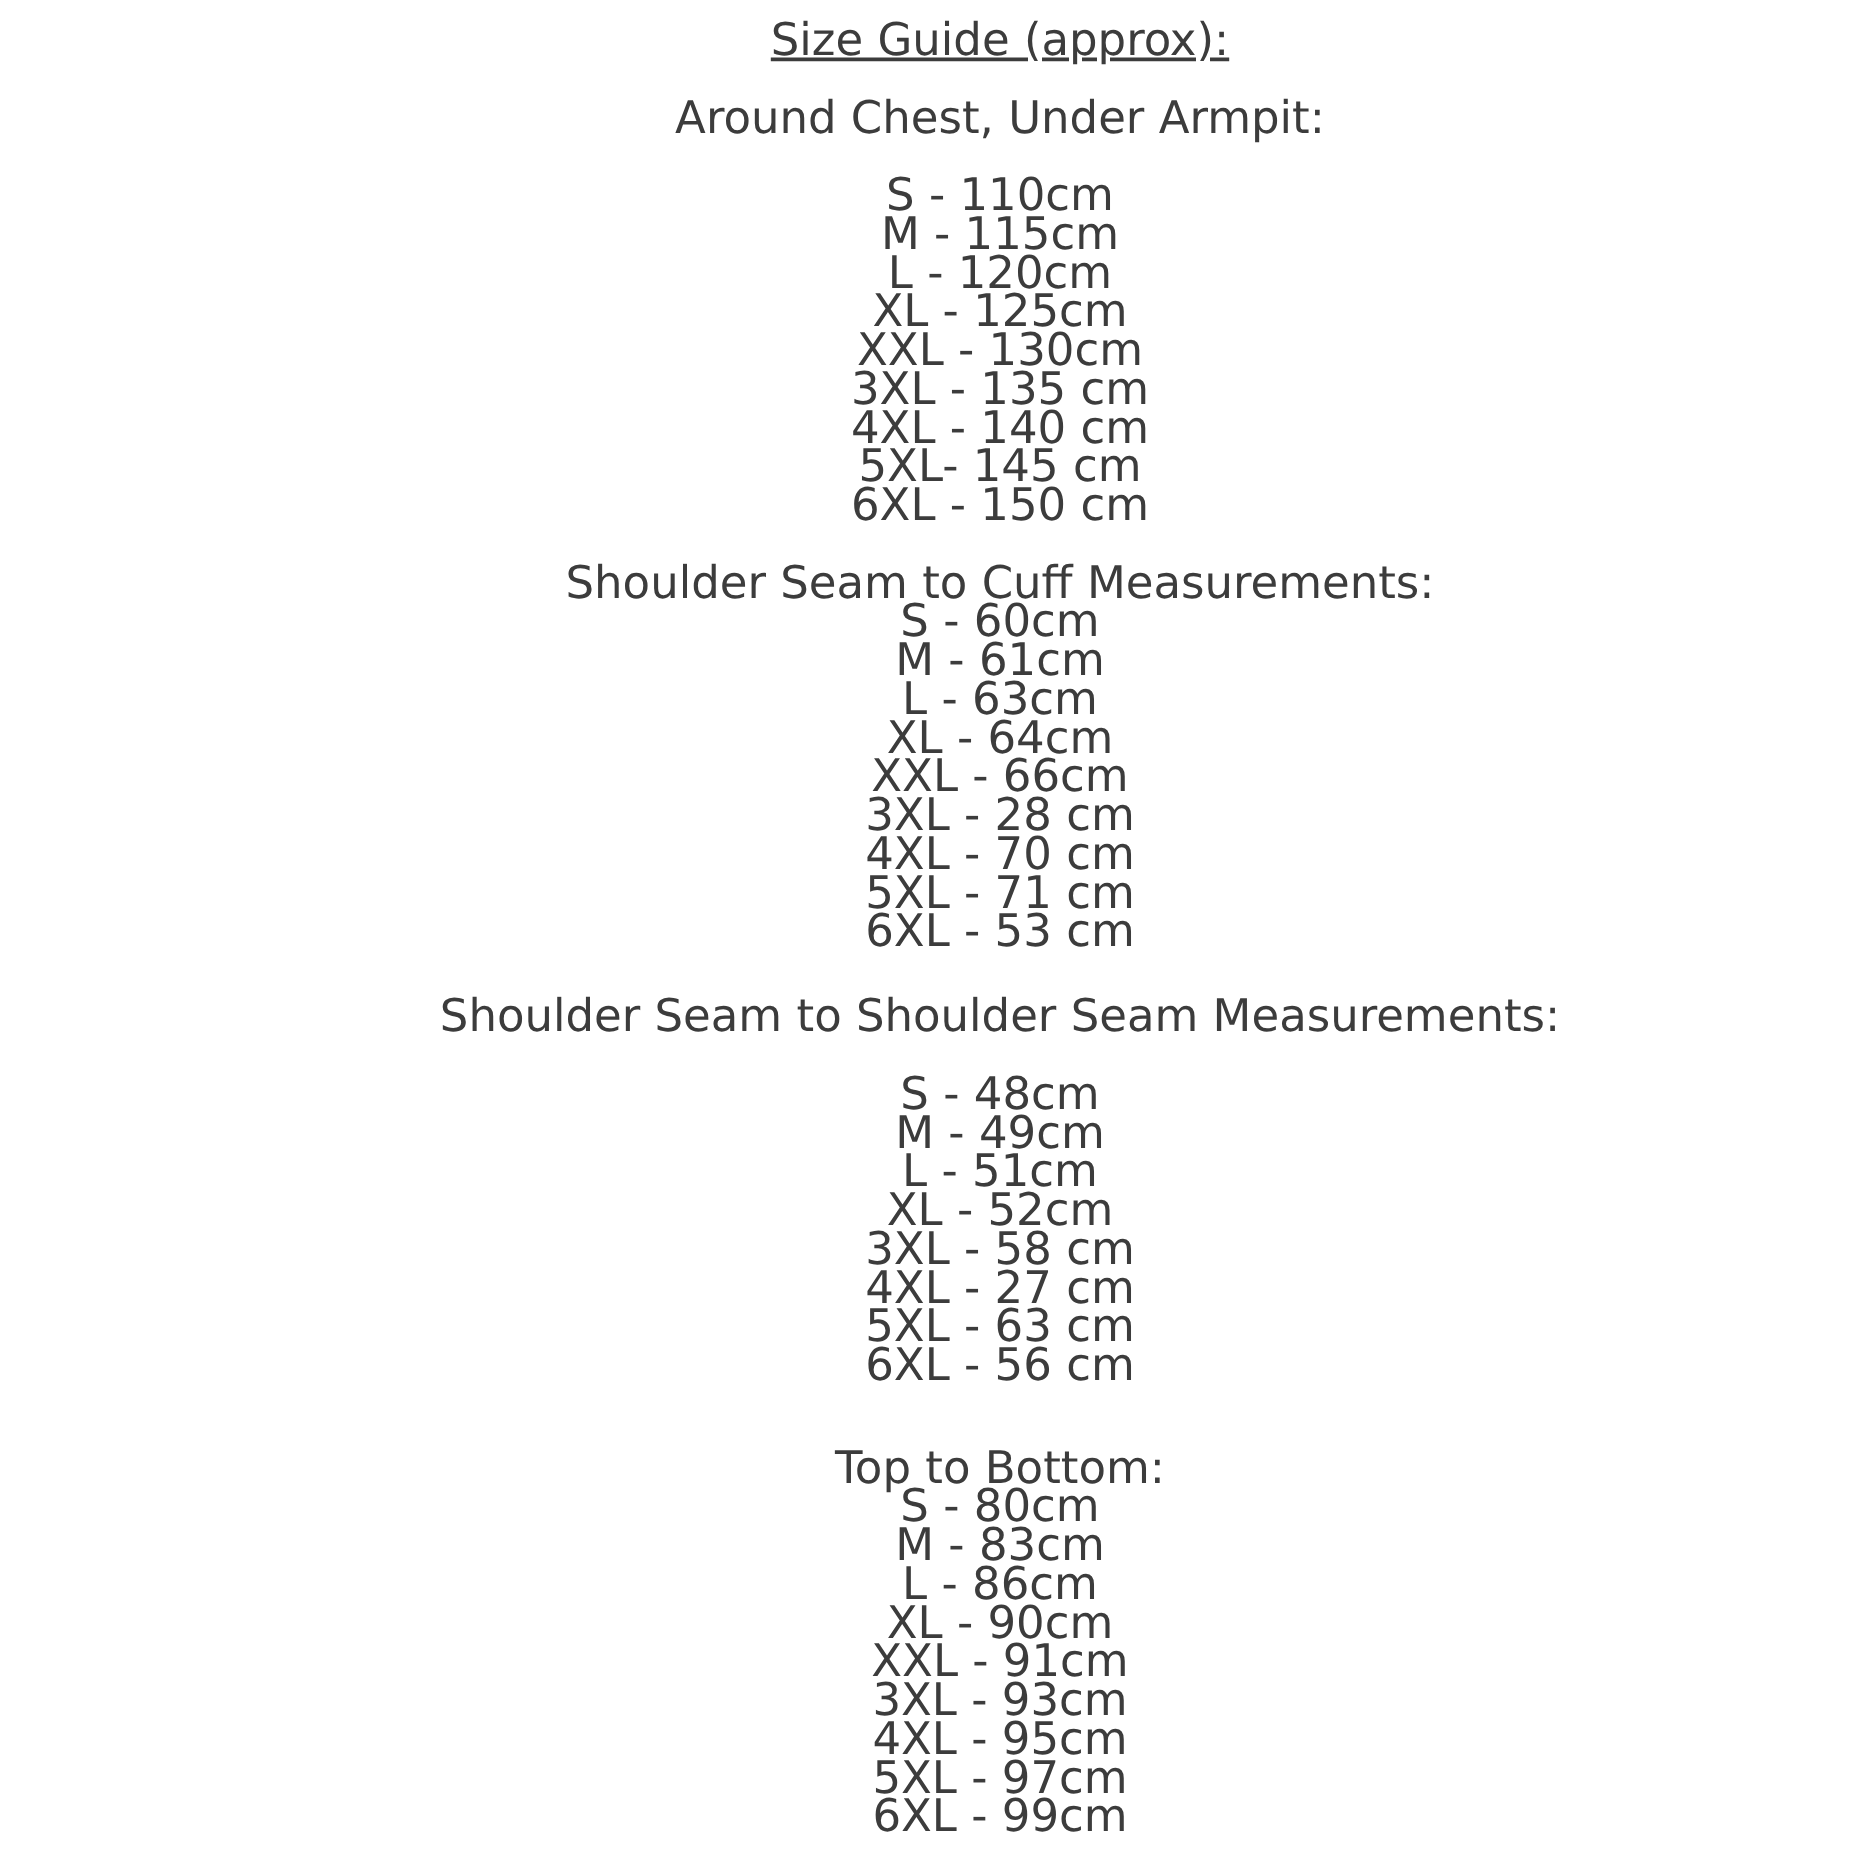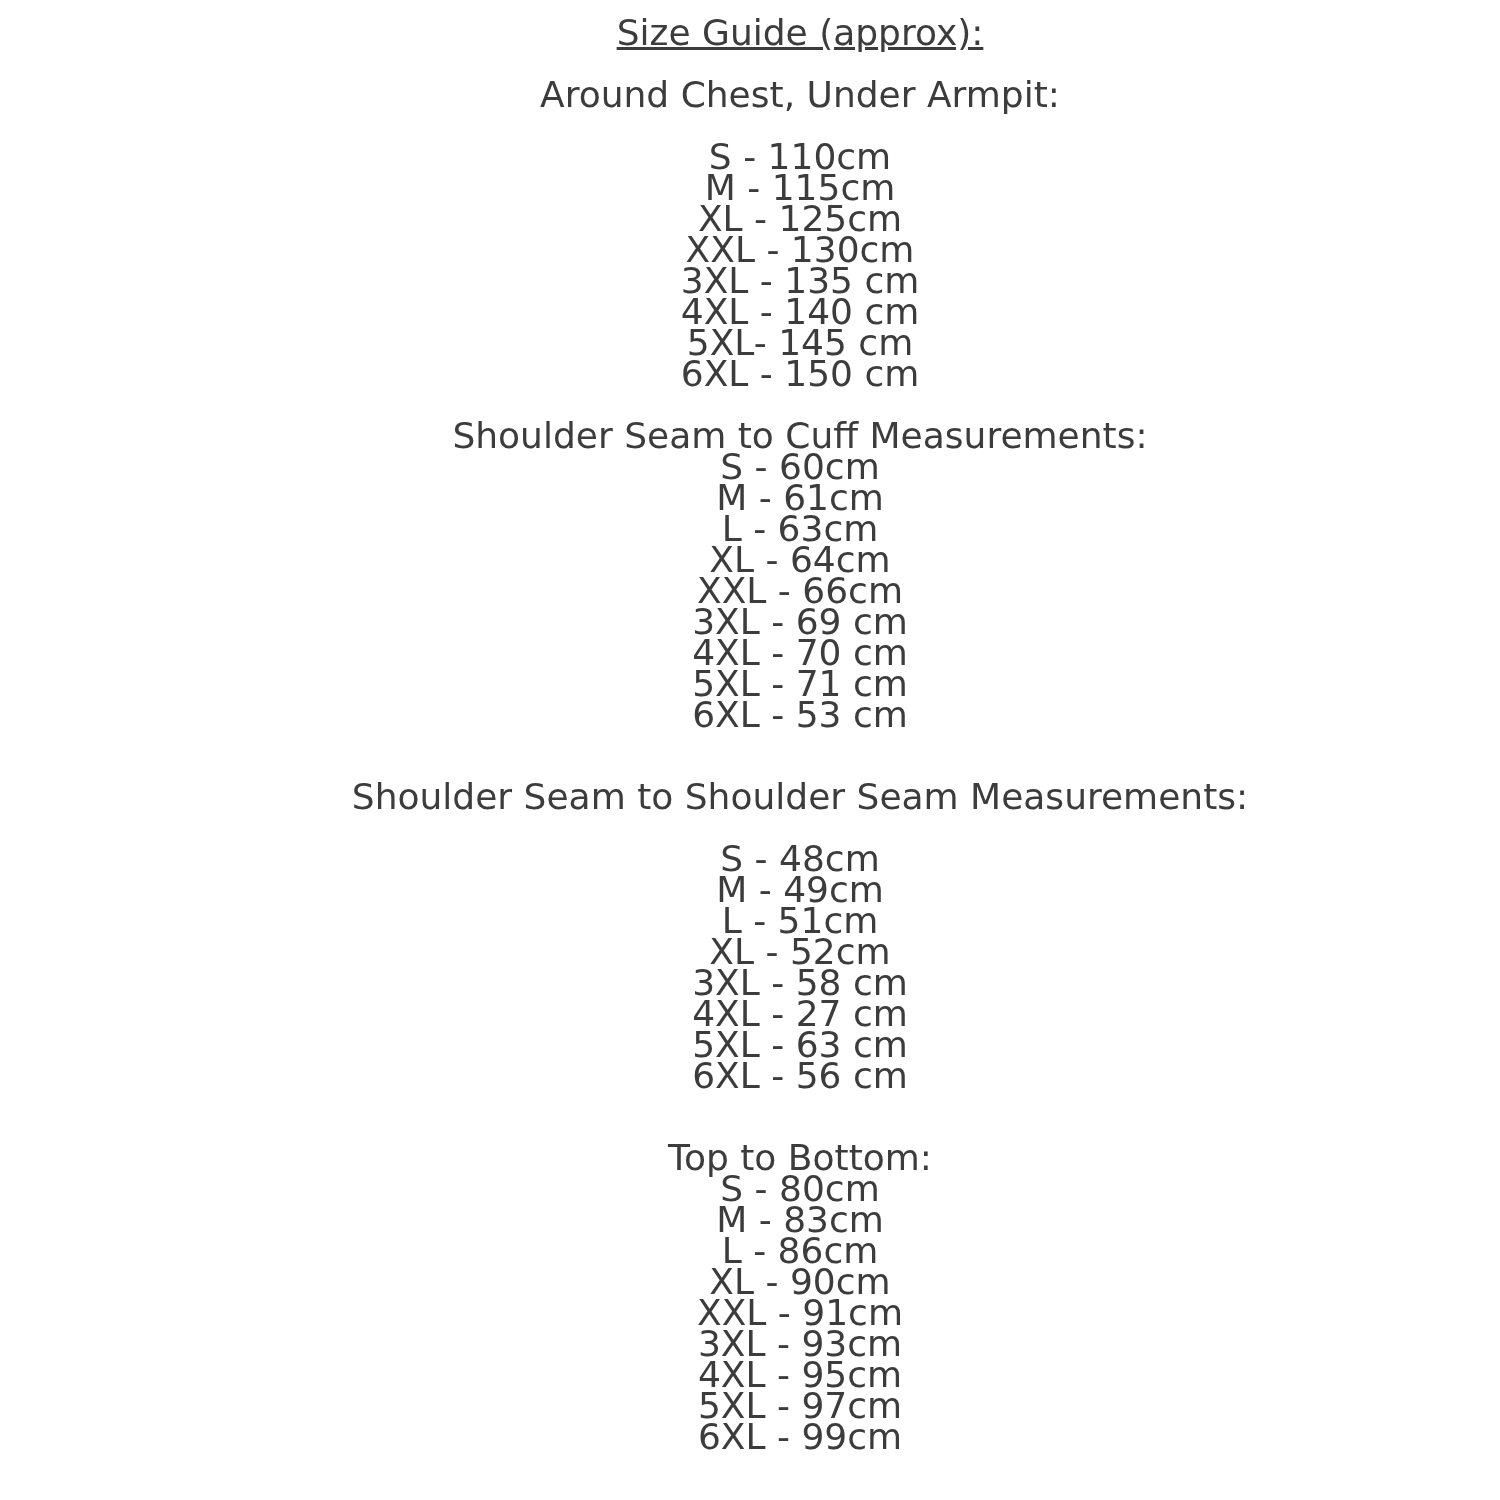--- a/index.html
+++ b/index.html
@@ -21,57 +21,58 @@
     text-align: center;
     font-size: 36px;
     line-height: 31px;
   }
   .title {
     text-decoration: underline;
   }
   .spacer {
     height: 31px;
   }
-  .section.sec3 { margin-top: 20px; }
+  .section.sec3 { margin-top: 6px; }
   .section.sec4 { margin-top: 20px; }
   .line, .heading, .title {
     white-space: pre;
   }
 </style>
 </head>
 <body>
 
 <div class="content">
 
   <div class="title">Size Guide (approx):</div>
   <div class="spacer"></div>
 
   <div class="section sec1">
     <div class="heading">Around Chest, Under Armpit:</div>
     <div class="spacer"></div>
     <div class="line">S - 110cm</div>
     <div class="line">M - 115cm</div>
+    <div class="line">L - 120cm</div>
     <div class="line">XL - 125cm</div>
     <div class="line">XXL - 130cm</div>
     <div class="line">3XL - 135 cm</div>
     <div class="line">4XL - 140 cm</div>
     <div class="line">5XL- 145 cm</div>
     <div class="line">6XL - 150 cm</div>
   </div>
 
   <div class="spacer"></div>
 
   <div class="section sec2">
     <div class="heading">Shoulder Seam to Cuff Measurements:</div>
     <div class="line">S - 60cm</div>
     <div class="line">M - 61cm</div>
     <div class="line">L - 63cm</div>
     <div class="line">XL - 64cm</div>
     <div class="line">XXL - 66cm</div>
-    <div class="line">3XL - 69 cm</div>
+    <div class="line">3XL - 28 cm</div>
     <div class="line">4XL - 70 cm</div>
     <div class="line">5XL - 71 cm</div>
     <div class="line">6XL - 53 cm</div>
   </div>
 
   <div class="spacer"></div>
 
   <div class="section sec3">
     <div class="heading">Shoulder Seam to Shoulder Seam Measurements:</div>
     <div class="spacer"></div>

